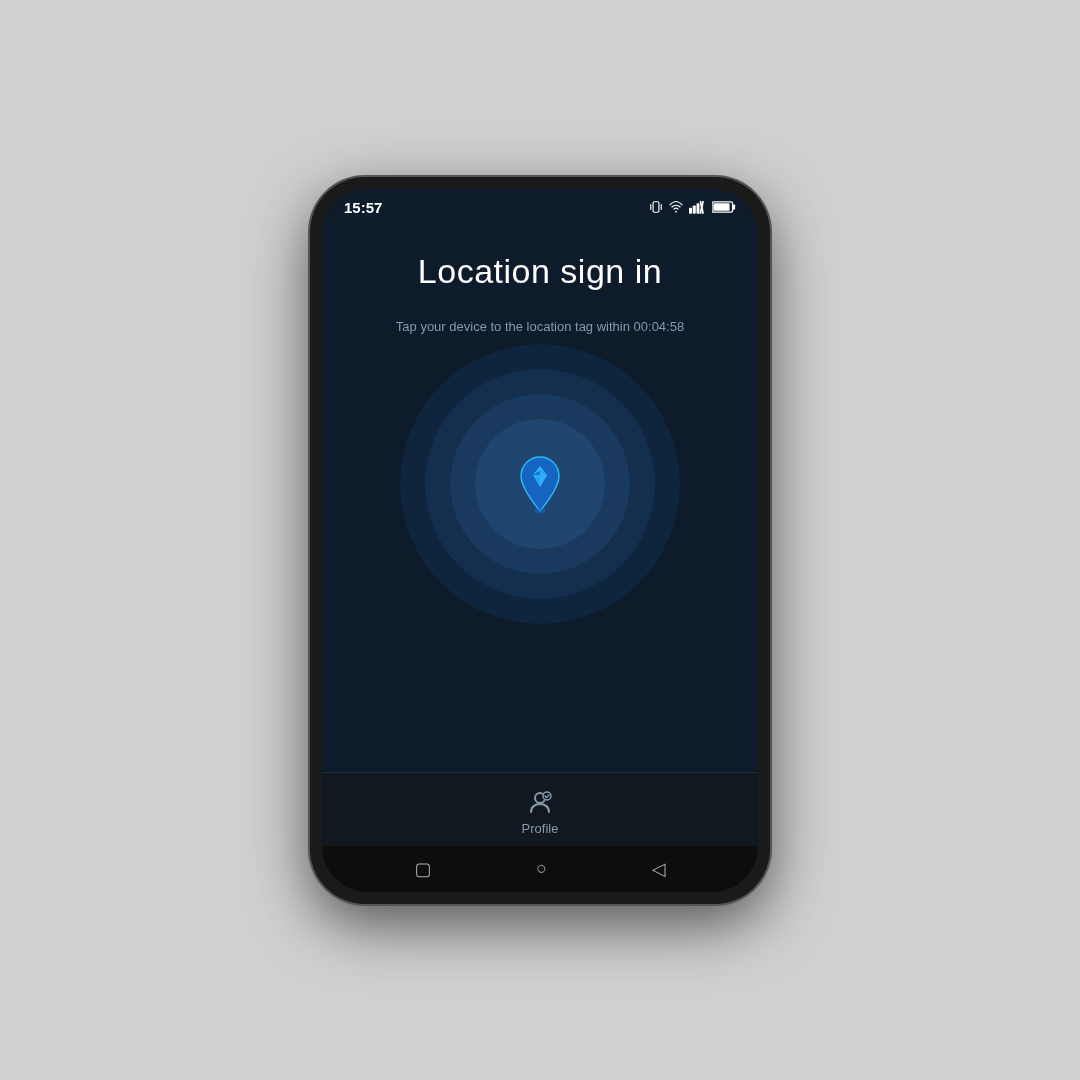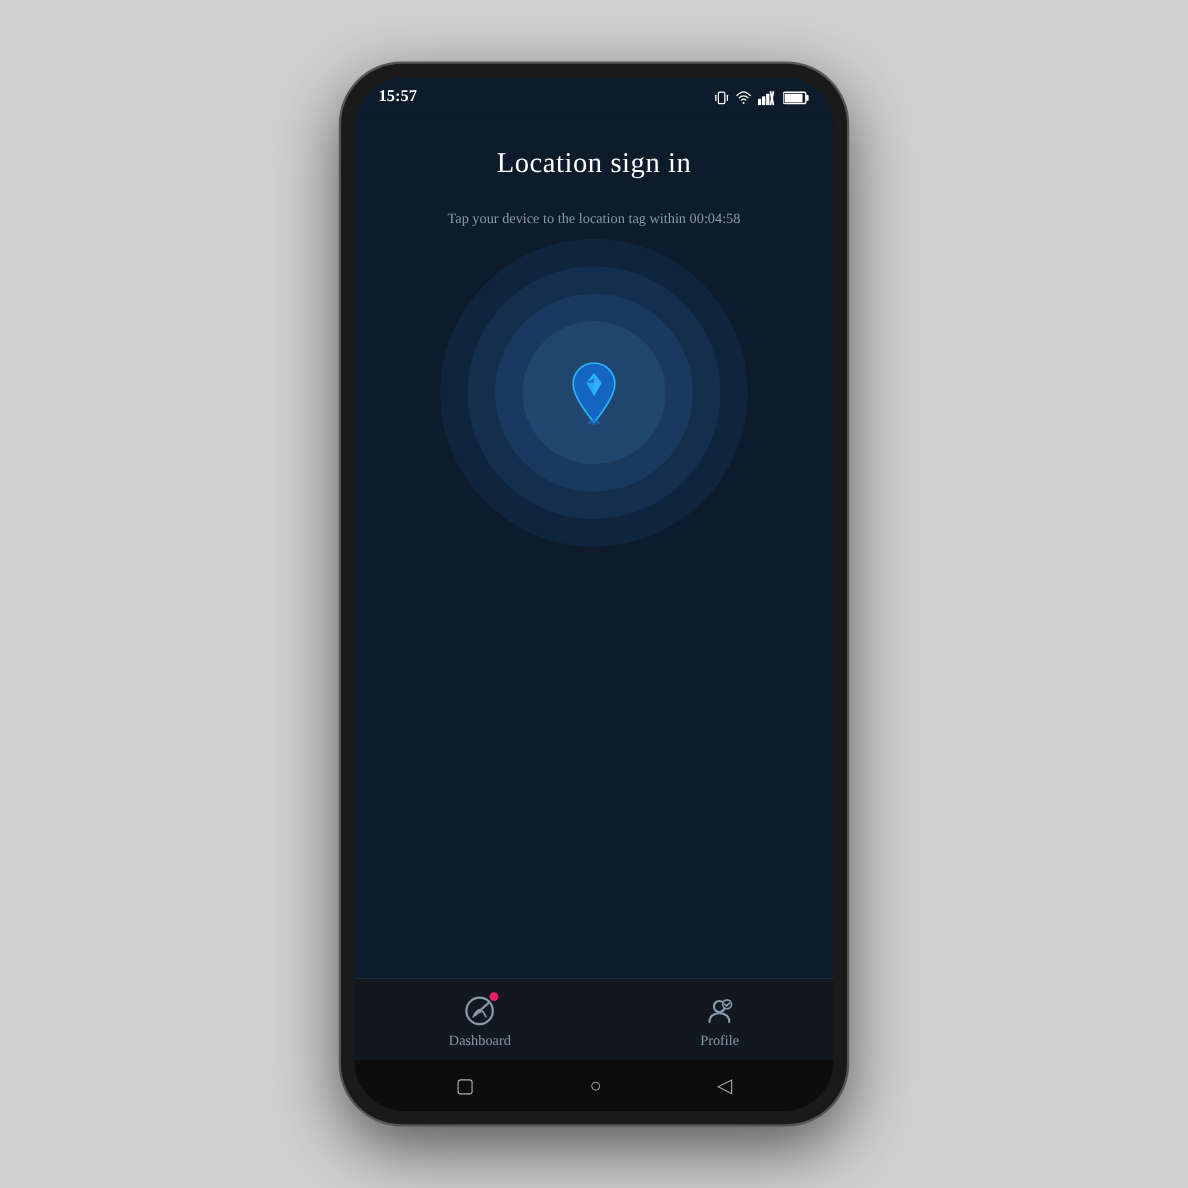--- a/index.html
+++ b/index.html
@@ -8,27 +8,26 @@
       display: flex;
       justify-content: center;
       align-items: center;
       width: 1080px;
       height: 1080px;
       font-family: 'Segoe UI', Arial, sans-serif;
     }
 
     .phone-outer {
       width: 460px;
-      height: 964px;
+      height: 727px;
       background: #1a1a1a;
       border-radius: 55px;
       padding: 12px;
       box-shadow: 0 0 0 2px #555, 0 20px 60px rgba(0,0,0,0.6);
       position: relative;
-      font-family: Liberation Serif, serif;
     }
 
     .phone-inner {
       width: 100%;
       height: 100%;
       background: #0d1b2a;
       border-radius: 46px;
       overflow: hidden;
       display: flex;
       flex-direction: column;
@@ -61,21 +60,21 @@
       display: flex;
       flex-direction: column;
       align-items: center;
       padding: 30px 20px 0 20px;
       background: #0d1b2a;
       overflow: hidden;
     }
 
     .page-title {
       color: #ffffff;
-      font-size: 26px;
+      font-size: 34px;
       font-weight: 400;
       text-align: center;
       margin-bottom: 28px;
       letter-spacing: 0.5px;
     }
 
     .matching-status {
       color: #2196F3;
       font-size: 17px;
       font-weight: 700;
@@ -262,33 +261,20 @@
             <path d="M28 26 L35 38 L42 26 Z" fill="#29B6F6" opacity="0.8"></path>
 
             <ellipse cx="35" cy="62" rx="6" ry="2.5" fill="#1565C0" opacity="0.6"></ellipse>
           </svg>
         </div>
       </div>
     </div>
 
     <div class="bottom-nav">
 
-      <div class="nav-item">
-        <div class="nav-icon dash-icon-wrap">
-          <svg width="28" height="28" viewBox="0 0 28 28" fill="none">
-            <circle cx="14" cy="14" r="12" stroke="#8899aa" stroke-width="2" fill="none"></circle>
-            <path d="M14 14 L22 7" stroke="#8899aa" stroke-width="2" stroke-linecap="round"></path>
-            <path d="M14 14 L10 18" stroke="#8899aa" stroke-width="2" stroke-linecap="round"></path>
-            <circle cx="14" cy="14" r="2" fill="#8899aa"></circle>
-            <path d="M8 20 Q14 6 20 20" stroke="#8899aa" stroke-width="1.5" fill="none"></path>
-          </svg>
-          <div class="dash-dot"></div>
-        </div>
-        <span class="nav-label">Dashboard</span>
-      </div>
 
 
       <div class="nav-item">
         <div class="nav-icon">
           <svg width="28" height="28" viewBox="0 0 28 28" fill="none">
             <circle cx="14" cy="10" r="5" stroke="#8899aa" stroke-width="2" fill="none"></circle>
             <path d="M5 24 C5 19 9 16 14 16 C19 16 23 19 23 24" stroke="#8899aa" stroke-width="2" fill="none" stroke-linecap="round"></path>
             <circle cx="21" cy="8" r="4" fill="#0d1b2a" stroke="#8899aa" stroke-width="1.5"></circle>
             <path d="M19 8 L20.5 9.5 L23 7" stroke="#8899aa" stroke-width="1.5" stroke-linecap="round" stroke-linejoin="round"></path>
           </svg>

